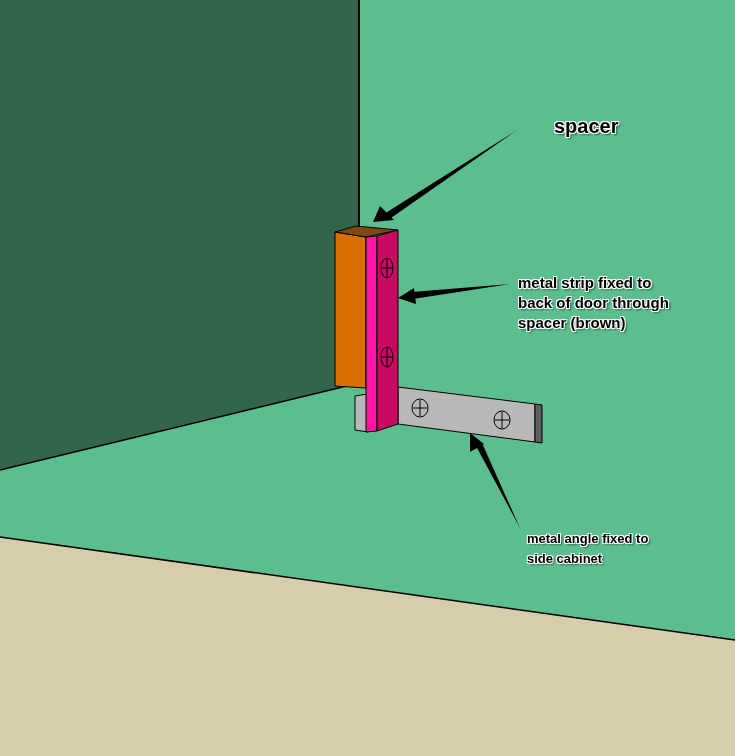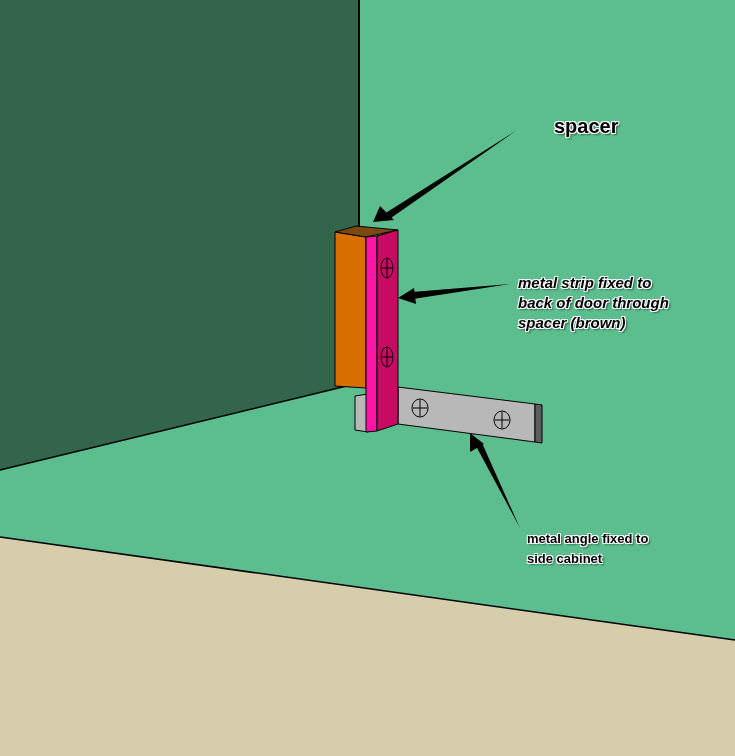--- a/index.html
+++ b/index.html
@@ -8,21 +8,21 @@
   .label {
     position: absolute;
     font-family: "Liberation Sans", sans-serif;
     font-weight: bold;
     color: #000;
     text-shadow: 1px 1px 0 #fff, -1px -1px 0 #fff, 1px -1px 0 #fff, -1px 1px 0 #fff, 2px 2px 2px rgba(0,0,0,0.5);
     line-height: 20px;
     white-space: pre-line;
   }
   .lbl-spacer { left: 554px; top: 114px; font-size: 20px; line-height: 24px; }
-  .lbl-strip { left: 518px; top: 273px; font-size: 15px; font-style: italic; }
+  .lbl-strip { left: 518px; top: 273px; font-size: 15px; }
   .lbl-angle { left: 527px; top: 529px; font-size: 13px; }
 </style>
 </head>
 <body>
 
 <svg class="scene" width="735" height="756" viewBox="0 0 735 756">
   <defs>
     <marker id="ah" markerWidth="10" markerHeight="8" refX="8" refY="4" orient="auto" markerUnits="userSpaceOnUse">
       <path d="M0,0 L0,0 L10,4 L0,8 Z" fill="#000"></path>
     </marker>

